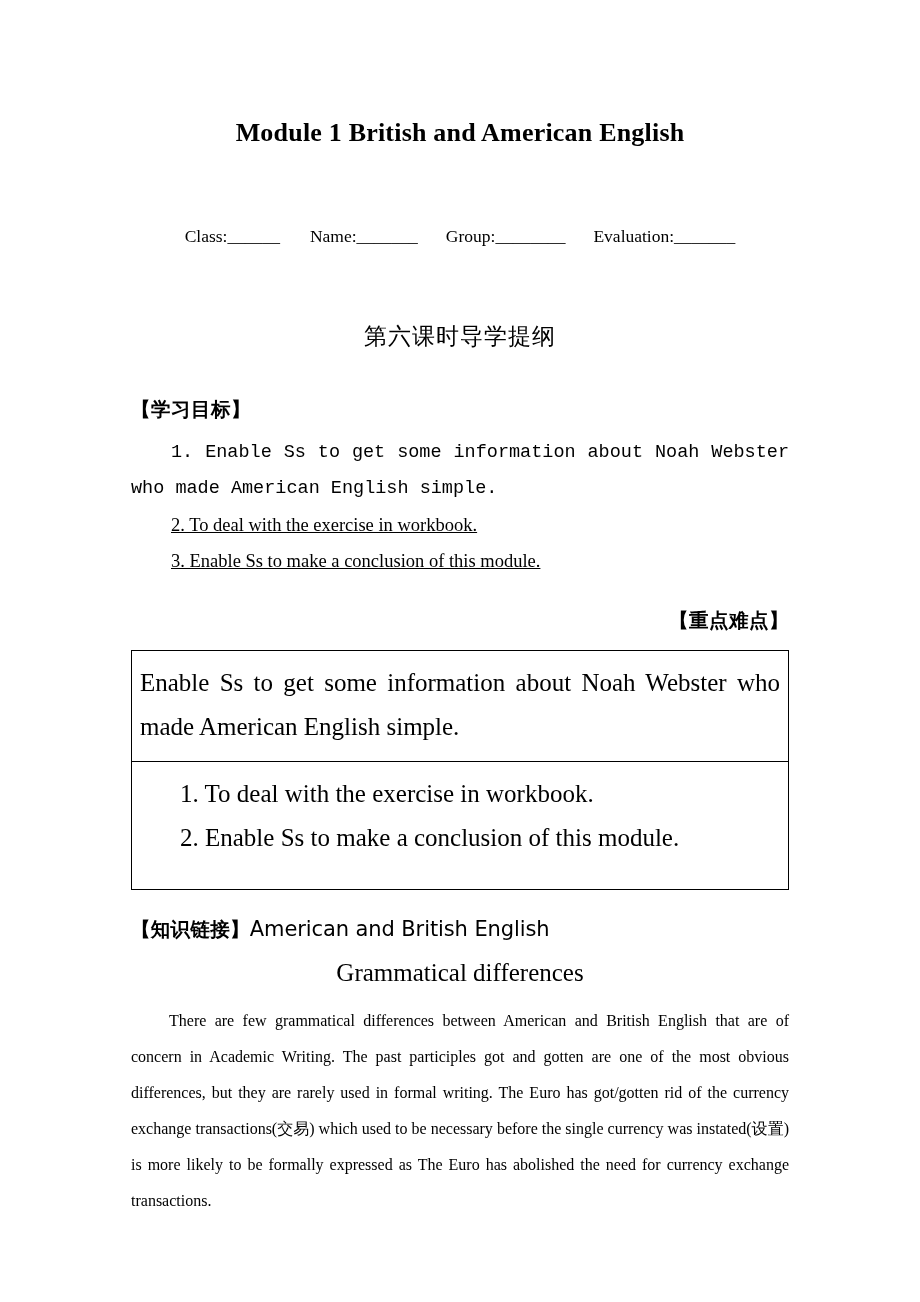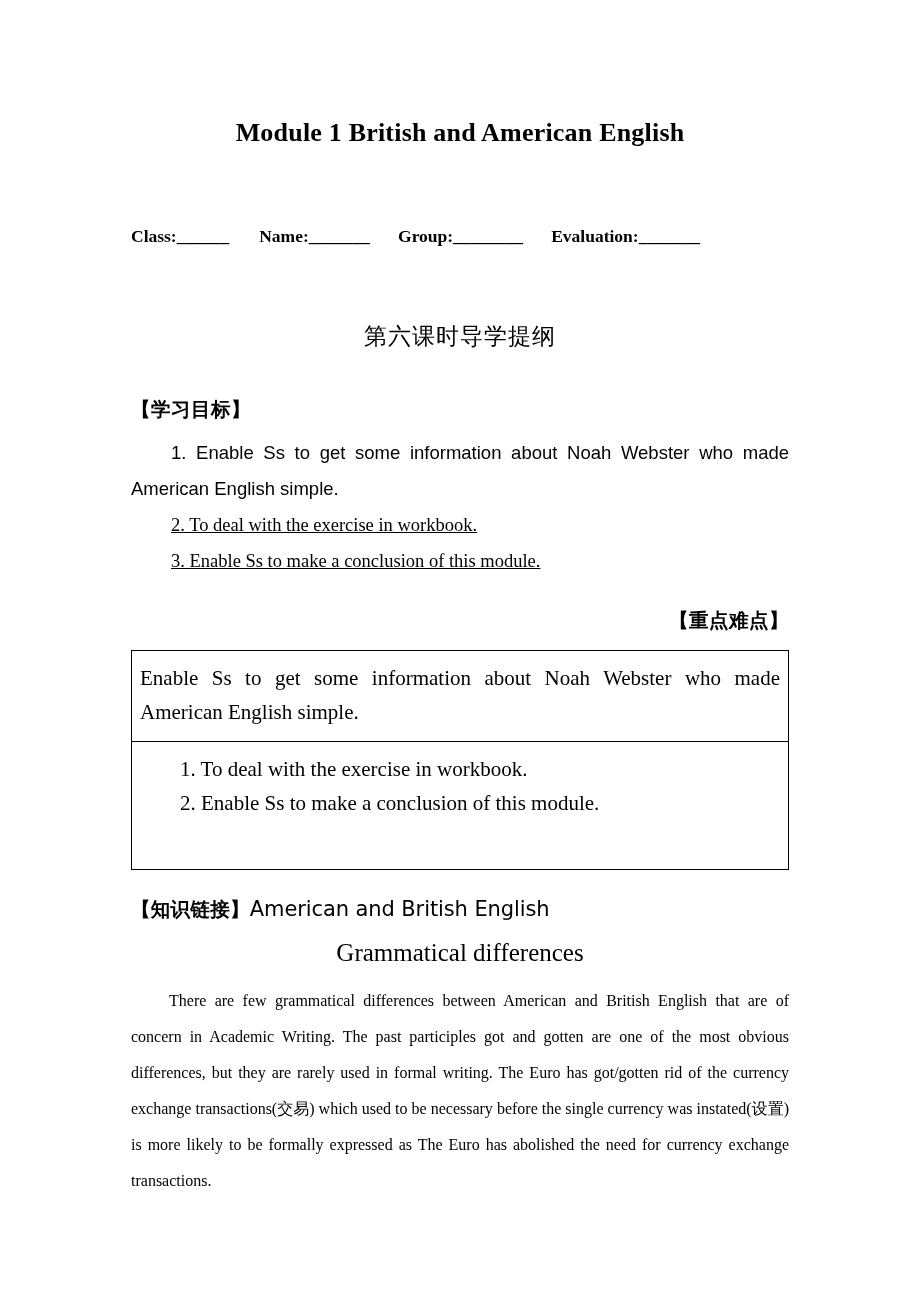--- a/index.html
+++ b/index.html
@@ -33,22 +33,23 @@
     font-weight: bold;
     letter-spacing: 0.2px;
     margin: 0;
     padding-top: 117px;
     line-height: 1.2;
     font-family: "Liberation Serif", "DejaVu Serif", serif;
   }
 
   
   .info-line {
+    text-align: center;
     font-size: 17.5px;
-    font-weight: bold;
+    font-weight: normal;
     margin: 0;
     padding-top: 78px;
     white-space: nowrap;
     font-family: "Liberation Serif", "DejaVu Serif", serif;
   }
   .info-line .field {
     display: inline-block;
   }
   .info-line .gap-1 { display:inline-block; width: 30px; }
   .info-line .gap-2 { display:inline-block; width: 28px; }
@@ -75,21 +76,21 @@
 
   .cjk-heading.tight { padding-top: 28px; text-align: right; }
 
   
   .body-par {
     font-size: 18.5px;
     line-height: 36px;
     margin: 0;
     text-align: justify;
     text-justify: inter-word;
-    font-family: Liberation Sans, sans-serif;
+    font-family: Liberation Mono, monospace;
   }
   .body-par.indent {
     text-indent: 40px;
   }
   .list-par {
     font-size: 18.5px;
     line-height: 36px;
     margin: 0;
     text-indent: 40px;
     text-align: justify;
@@ -104,22 +105,22 @@
   .key-table {
     margin-top: 16px;
     width: 658px;
     border-collapse: collapse;
     table-layout: fixed;
   }
   .key-table td {
     border: 1px solid #000000;
     padding: 10px 8px 12px 8px;
     vertical-align: top;
-    font-size: 21px;
-    line-height: 34px;
+    font-size: 25px;
+    line-height: 44px;
     font-family: "Liberation Serif", "DejaVu Serif", serif;
   }
   .key-table td p {
     margin: 0;
     text-align: justify;
   }
   .key-table td p.num {
     text-indent: 40px;
   }
   .key-table .row-tall {

